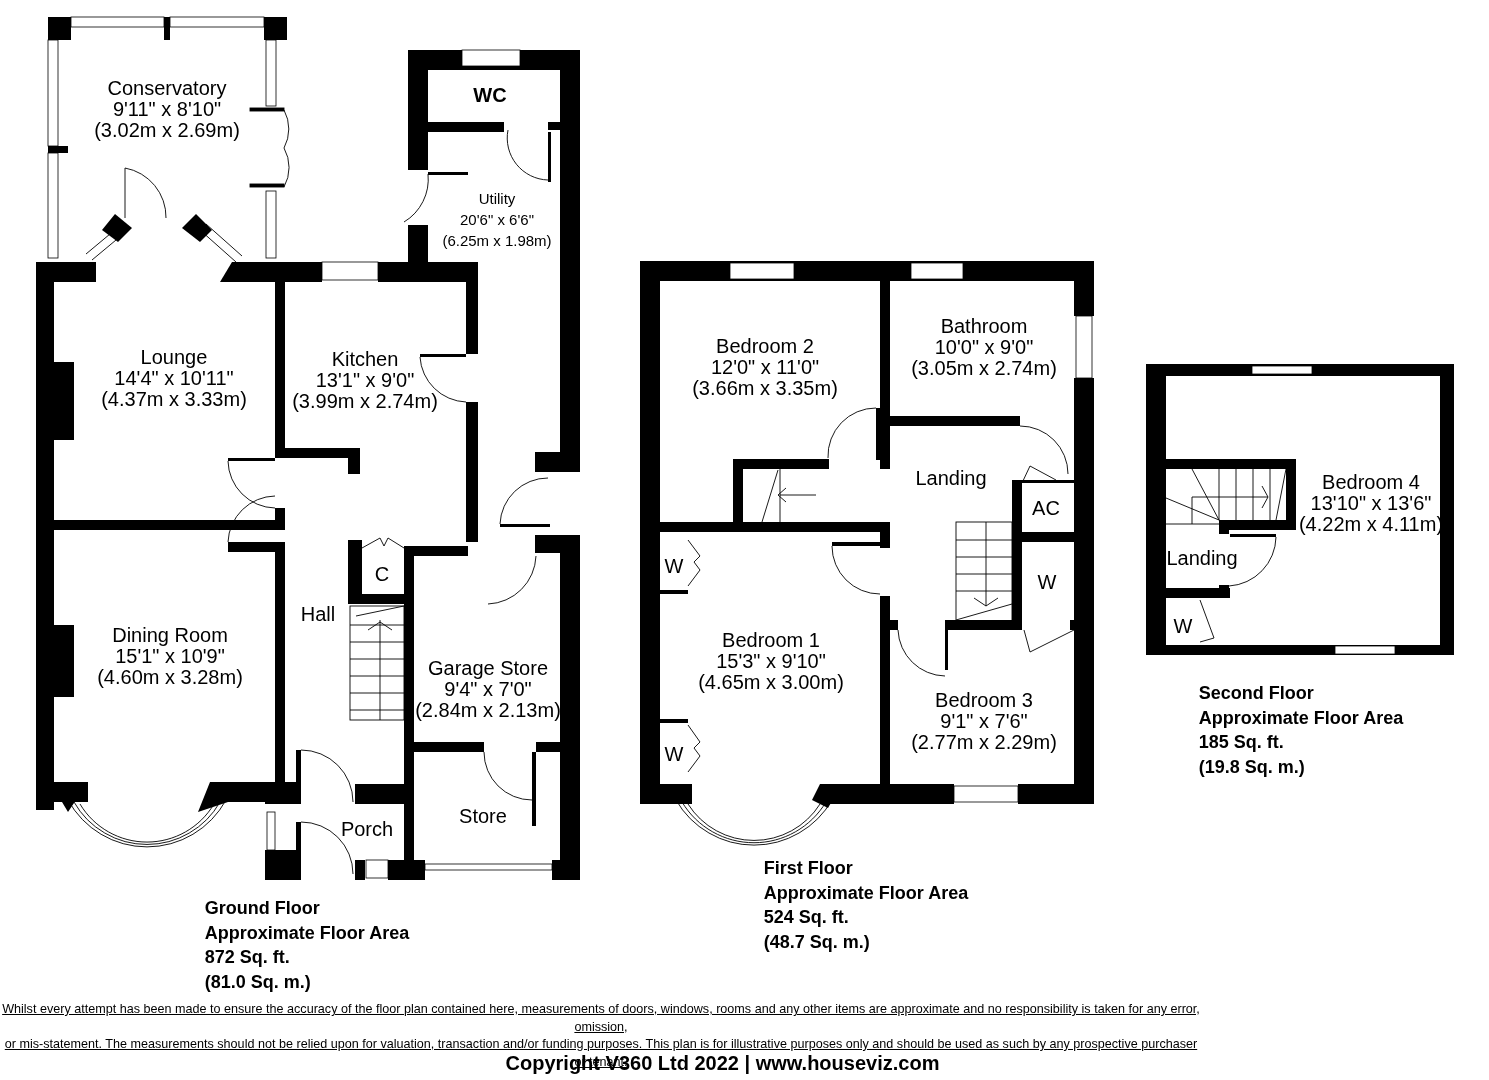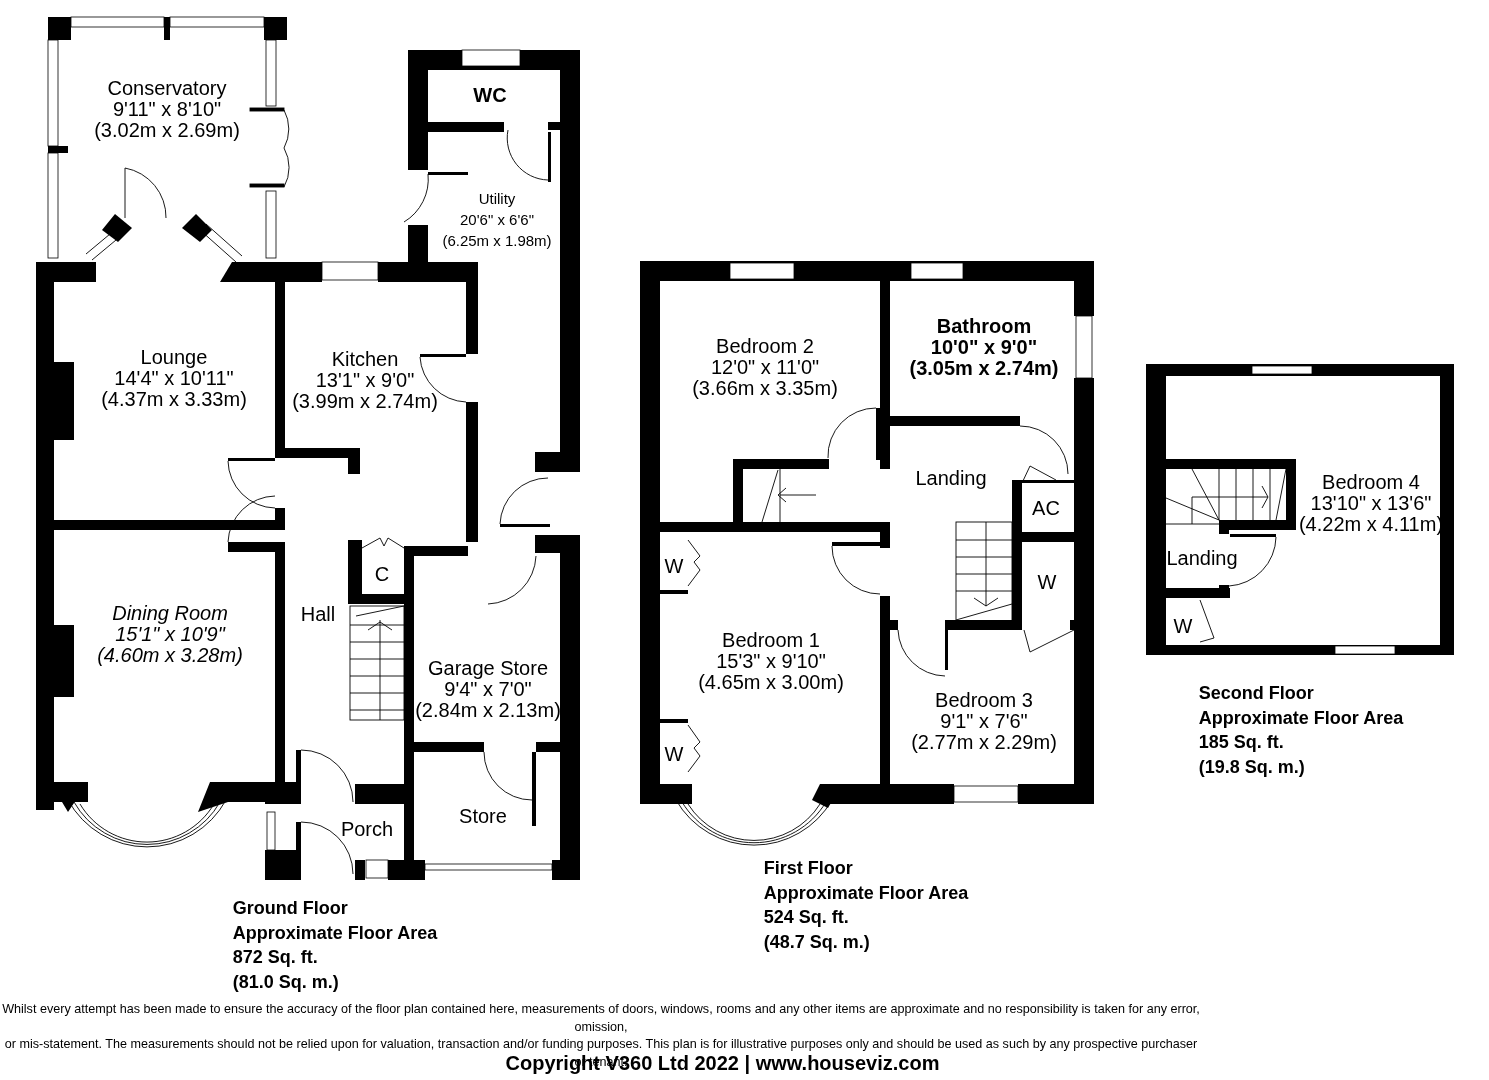--- a/index.html
+++ b/index.html
@@ -1,21 +1,21 @@
 <!DOCTYPE html>
 <html><head>
 <meta charset="utf-8">
 <style>
   html,body{margin:0;padding:0;background:#fff;}
   body{width:1489px;height:1080px;position:relative;overflow:hidden;font-family:"Liberation Sans",sans-serif;color:#000;}
   svg.plan{position:absolute;left:0;top:0;}
   .lbl{position:absolute;text-align:center;font-size:20px;line-height:21px;white-space:nowrap;transform:translateX(-50%);}
   .lbl div{white-space:nowrap;}
   .area{position:absolute;text-align:left;font-weight:bold;font-size:18px;line-height:24.5px;transform:translateX(-50%);white-space:nowrap;}
-  .disclaimer{position:absolute;left:0;top:1001px;width:1202px;text-align:center;font-size:12.6px;line-height:17.5px;}
+  .disclaimer{position:absolute;left:0;top:1001px;width:1202px;text-align:center;font-size:12.6px;line-height:17.5px;text-decoration:underline;}
   .copyright{position:absolute;left:0;top:1052px;width:1445px;text-align:center;font-size:20px;font-weight:bold;}
 </style>
 </head>
 <body>
 
 <svg class="plan" width="1489" height="1080" viewBox="0 0 1489 1080">
   <g fill="#000" stroke="none">
 
     <rect x="48" y="17" width="23" height="23"></rect>
     <rect x="264" y="17" width="23" height="23"></rect>
@@ -260,21 +260,21 @@
 <div class="lbl" style="left:174px;top:347px;">
   <div>Lounge</div>
   <div>14'4" x 10'11"</div>
   <div>(4.37m x 3.33m)</div>
 </div>
 <div class="lbl" style="left:365px;top:349px;">
   <div>Kitchen</div>
   <div>13'1" x 9'0"</div>
   <div>(3.99m x 2.74m)</div>
 </div>
-<div class="lbl" style="left:170px;top:603px;font-style:italic;">
+<div class="lbl" style="left:170px;top:625px;">
   <div>Dining Room</div>
   <div>15'1" x 10'9"</div>
   <div>(4.60m x 3.28m)</div>
 </div>
 <div class="lbl" style="left:318px;top:604px;">
   <div>Hall</div>
 </div>
 <div class="lbl" style="left:382px;top:564px;">
   <div>C</div>
 </div>
@@ -288,21 +288,21 @@
 </div>
 <div class="lbl" style="left:367px;top:819px;">
   <div>Porch</div>
 </div>
 
 <div class="lbl" style="left:765px;top:336px;">
   <div>Bedroom 2</div>
   <div>12'0" x 11'0"</div>
   <div>(3.66m x 3.35m)</div>
 </div>
-<div class="lbl" style="left:984px;top:316px;font-weight:bold;">
+<div class="lbl" style="left:984px;top:316px;">
   <div>Bathroom</div>
   <div>10'0" x 9'0"</div>
   <div>(3.05m x 2.74m)</div>
 </div>
 <div class="lbl" style="left:951px;top:468px;">
   <div>Landing</div>
 </div>
 <div class="lbl" style="left:1046px;top:498px;">
   <div>AC</div>
 </div>
@@ -331,21 +331,21 @@
   <div>13'10" x 13'6"</div>
   <div>(4.22m x 4.11m)</div>
 </div>
 <div class="lbl" style="left:1202px;top:548px;">
   <div>Landing</div>
 </div>
 <div class="lbl" style="left:1183px;top:616px;">
   <div>W</div>
 </div>
 
-<div class="area" style="left:307px;top:896px;margin-left:28px;">
+<div class="area" style="left:307px;top:896px;">
   <div>Ground Floor</div>
   <div>Approximate Floor Area</div>
   <div>872 Sq. ft.</div>
   <div>(81.0 Sq. m.)</div>
 </div>
 <div class="area" style="left:866px;top:856px;">
   <div>First Floor</div>
   <div>Approximate Floor Area</div>
   <div>524 Sq. ft.</div>
   <div>(48.7 Sq. m.)</div>

